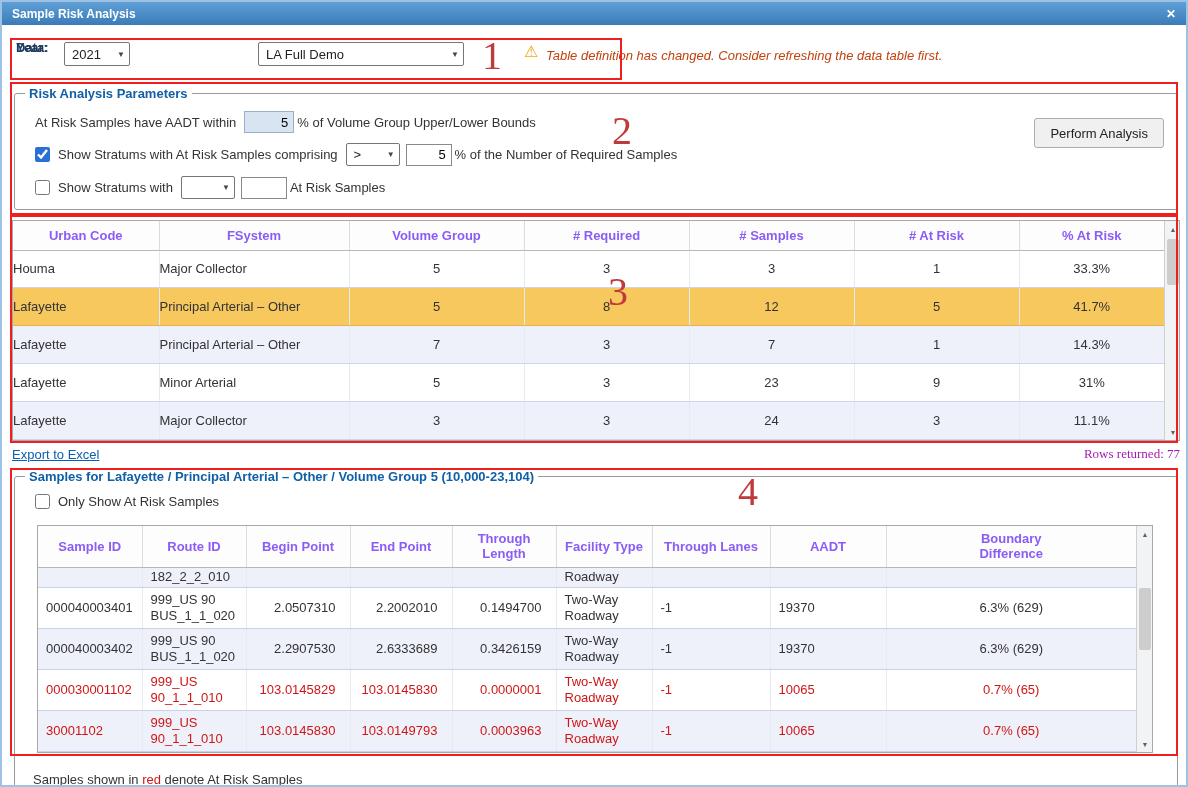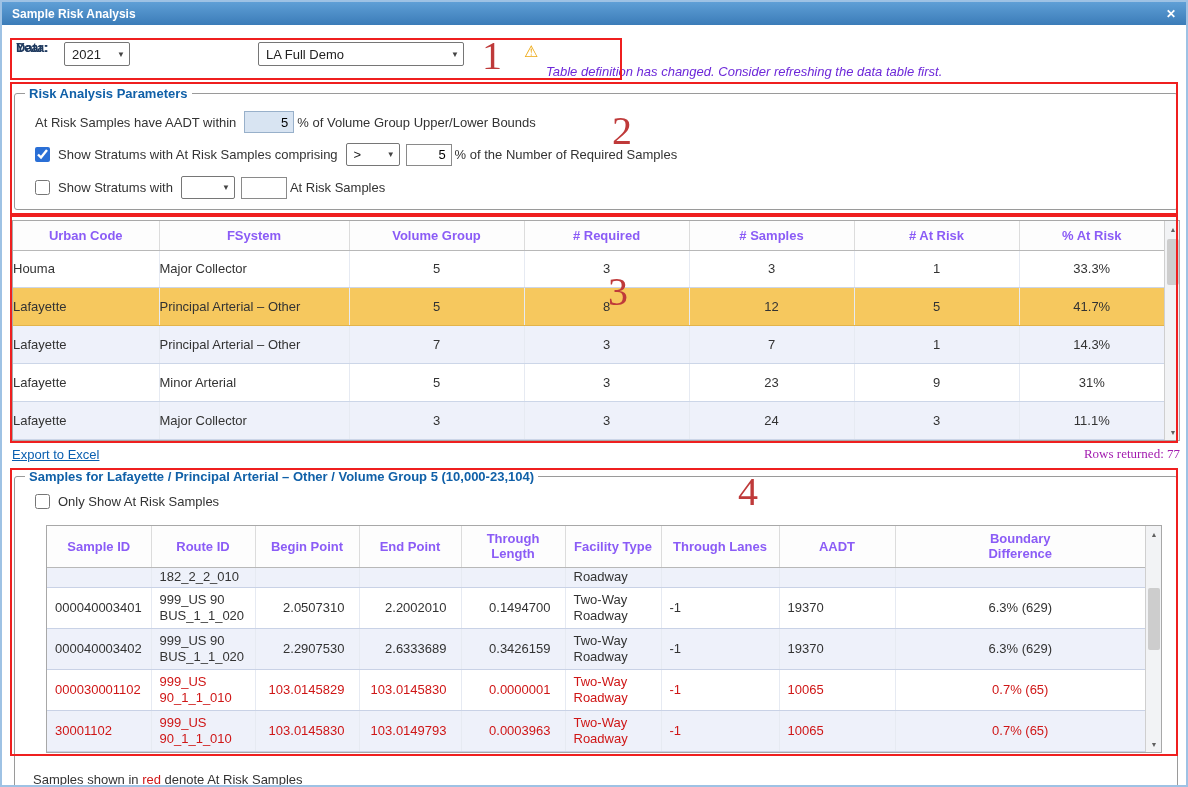--- a/index.html
+++ b/index.html
@@ -22,21 +22,21 @@
   .flabel { font-weight:bold; color:#1f3a5f; }
   .year-label { left:0; top:7; }
   .data-label { left:196; top:7; }
   .combo { display:inline-flex; align-items:center; justify-content:space-between;
            border:1px solid #767676; background:#fff; height:24px; padding:0 4px 0 7px;
            border-radius:2px; color:#222; }
   .carrow { font-size:8px; color:#444; margin-left:6px; }
   .year-combo { left:48px; top:2px; width:66px;align-items:center; }
   .data-combo { left:242px; top:2px; width:206px; }
   .warn-icon { left:508px; top:2px; font-size:16px; color:#eda812; }
-  .warn-text { left:530px; top:24px; font-style:italic; color:#6d28d9; }
+  .warn-text { left:530px; top:8px; font-style:italic; color:#c2410c; }
 
   
   fieldset { border:1px solid #9a9a9a; border-radius:3px; margin:0; }
   legend { color:#1060a8; font-weight:bold; padding:0 4px; font-size:13px; }
   .params-fs { position:absolute; left:12px; top:84px; width:1164px; height:124px; padding:0 10px; }
   .param-line { display:flex; align-items:center; margin:10px 0 0 10px; color:#333; }
   .param-line .cb { width:15px; height:15px; margin:0 8px 0 0; accent-color:#2a6fd6; }
   .tbox { height:22px; border:1px solid #8a8a8a; text-align:right; padding:0 5px;
           font-size:13px; font-family:inherit; }
   .aadt { width:50px; margin:0 3px 0 8px; background:#d8e4f2; border:1px solid #98b0ca; }
@@ -80,21 +80,21 @@
   
   .grid-footer { position:absolute; left:10px; top:444px; width:1168px;
                  display:flex; justify-content:space-between; align-items:center; }
   .export-link { color:#0a5fb0; text-decoration:underline; cursor:pointer; }
   .rows-returned { color:#a21caf;font-family:Liberation Serif, serif; }
 
   
   .samples-fs { position:absolute; left:12px; top:467px; width:1164px; height:330px; padding:0 10px; }
   .only-row { display:flex; align-items:center; margin:10px 0 0 10px; color:#333; }
   .only-row .cb { width:15px; height:15px; margin:0 8px 0 0; accent-color:#2a6fd6; }
-  .samples-wrap { margin:16px 0 0 21px; width:1116px; height:228px;
+  .samples-wrap { margin:16px 0 0 12px; width:1116px; height:228px;
                   border:1px solid #a8a8a8; display:flex; background:#fff; overflow:hidden; }
   .samples-tbl { width:1098px; }
   .samples-tbl th { height:41px; }
   .samples-tbl th.th8 span { display:inline-block; width:78px; }
   .samples-tbl td { border-bottom:1px solid #c9d2e6; padding:4px 8px; }
   .samples-tbl td.c0,.samples-tbl td.c1,.samples-tbl td.c5,
   .samples-tbl td.c6,.samples-tbl td.c7 { text-align:left; }
   .samples-tbl td.c2,.samples-tbl td.c3,.samples-tbl td.c4 { text-align:right; padding-right:14px; }
   .samples-tbl td.c8 { text-align:center; }
   .samples-tbl tr.risk td { color:#cf1616; }
@@ -145,20 +145,21 @@
 
   <fieldset class="params-fs">
     <legend>Risk Analysis Parameters</legend>
 
     <div class="param-line">
       <span>At Risk Samples have AADT within</span>
       <input class="tbox aadt" value="5" style="">
       <span>% of Volume Group Upper/Lower Bounds</span>
     </div>
 
+    <button class="perform-btn">Perform Analysis</button>
 
     <div class="param-line">
       <input type="checkbox" class="cb" checked="" style="">
       <span>Show Stratums with At Risk Samples comprising</span>
       <div class="combo op-combo">
         <span>&gt;</span>
         <span class="carrow">▼</span>
       </div>
       <input class="tbox small" value="5" style="">
       <span>% of the Number of Required Samples</span>

